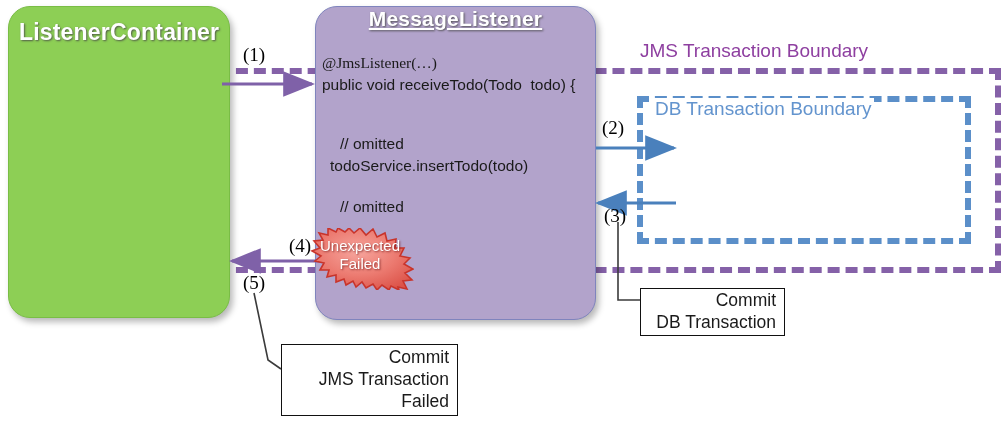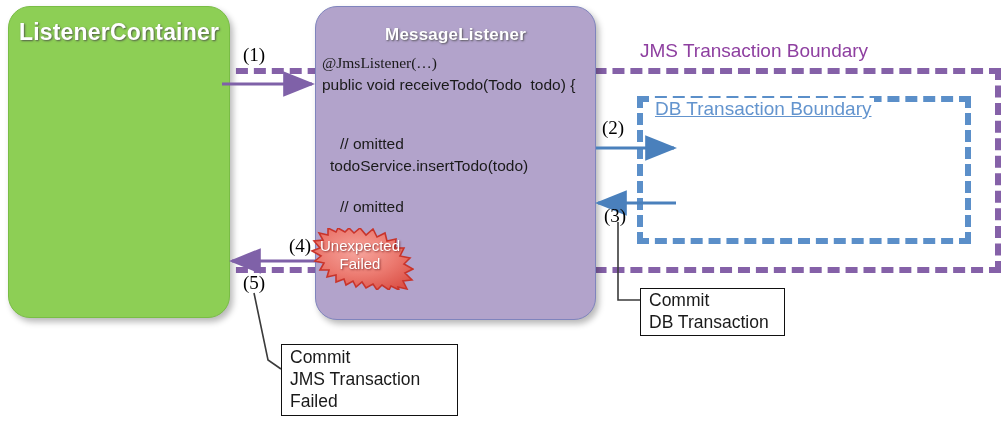--- a/index.html
+++ b/index.html
@@ -45,22 +45,22 @@
     font-size: 23px;
     padding-top: 12px;
   }
 
   #box-listener {
     left: 315px; top: 6px; width: 281px; height: 314px;
     background: #B2A3CB;
     border: 1px solid #7f84bd;
   }
   #box-listener .comp-title {
-    font-size: 17px;
-    padding-top: 18px;
+    font-size: 21px;
+    text-decoration: underline;
   }
 
   #box-service {
     left: 676px; top: 121px; width: 286px; height: 97px;
     background: linear-gradient(to bottom, #9DC2EE 0%, #79ABE4 42%, #528FD4 75%, #3D7BC4 100%);
     border: 1px solid #5a8fc8;
     justify-content: center;
   }
   #box-service .comp-title {
     font-size: 22px;
@@ -101,21 +101,20 @@
   }
   #jms-label {
     left: 633px; top: 40px;
     color: #8E3FA0;
   }
   #db-label {
     left: 646px; top: 98px;
     color: #6394CE;
     background: #ffffff;
     padding: 0 2px;
-    text-decoration: underline;
   }
 
   
   .step-num {
     font-size: 19px;
     color: #000000;
     font-family: "Liberation Serif", serif;
   }
   #step-1 { left: 243px; top: 44px; }
   #step-2 { left: 602px; top: 117px; }
@@ -140,21 +139,21 @@
     font-size: 15px;
     line-height: 1.22;
     text-shadow: 1px 1px 2px rgba(120,30,30,0.8);
   }
 
   
   .callout {
     background: #ffffff;
     border: 1.6px solid #111111;
     box-sizing: border-box;
-    text-align: left;
+    text-align: right;
     color: #1a1a1a;
     font-size: 17.5px;
     line-height: 1.24;
     display: flex;
     flex-direction: column;
     justify-content: center;
     padding: 2px 8px;
   }
   #callout-db  { left: 640px; top: 288px; width: 145px; height: 48px; }
   #callout-jms { left: 281px; top: 344px; width: 177px; height: 72px; }

